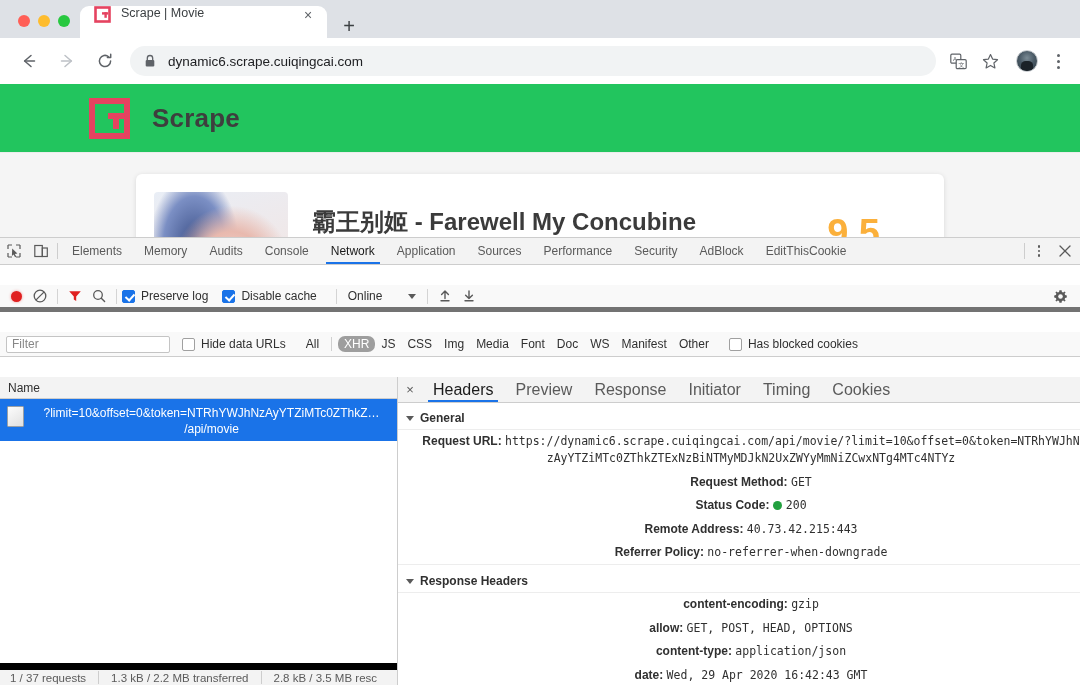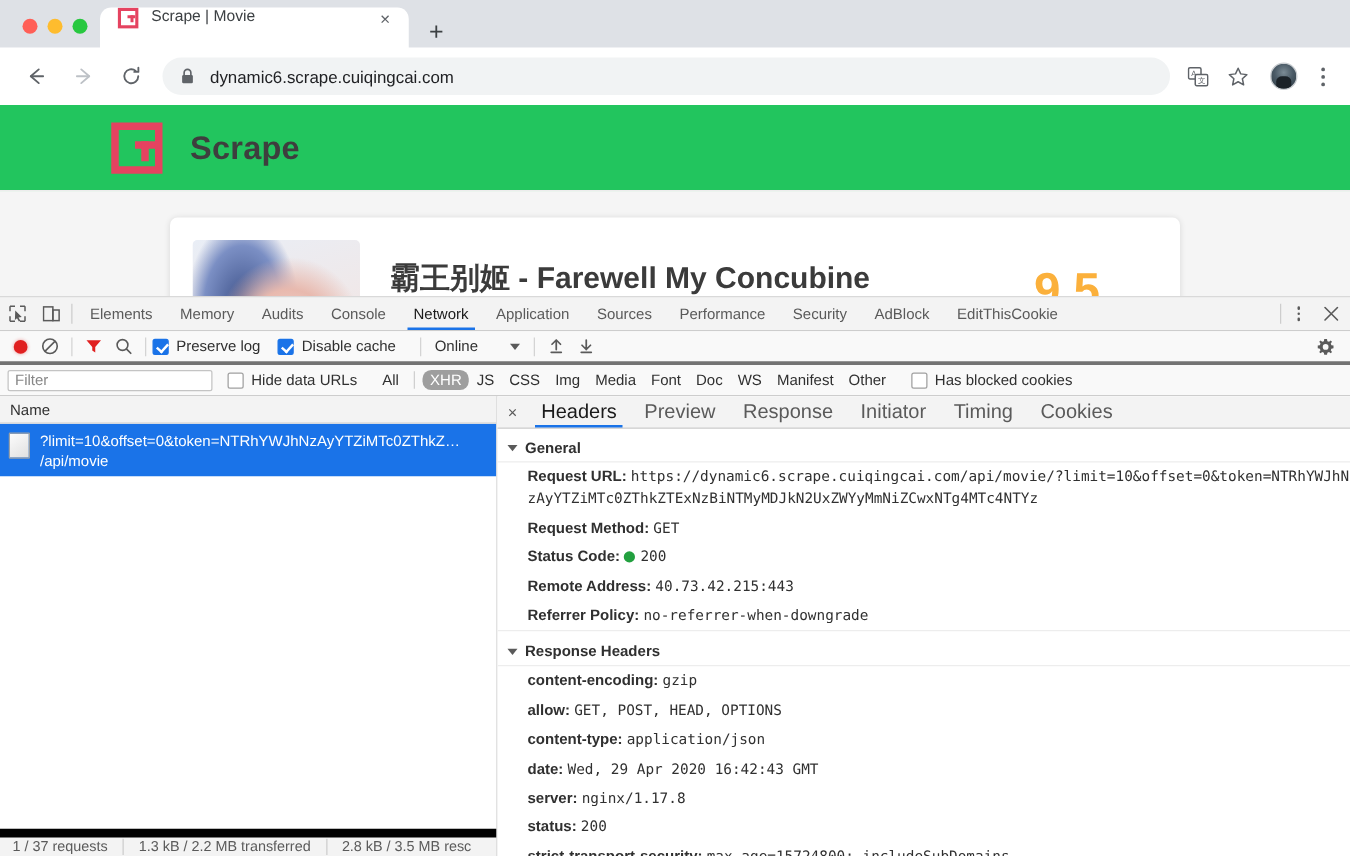--- a/index.html
+++ b/index.html
@@ -118,21 +118,21 @@
   .movie-info { flex: 1; padding: 14px 0 0 24px; min-width: 0; }
   .movie-title { font-size: 24px; font-weight: 700; color: #3b3b3b; white-space: nowrap; }
   .movie-title .cn { font-family: "DejaVu Sans", sans-serif; }
   .score { flex: 0 0 auto; padding: 20px 46px 0 0; font-size: 38px; font-weight: 700; color: #fbb03b; }
 
   
   .devtools {
     position: absolute; left: 0; right: 0; bottom: 0; height: 448px;
     background: #fff; border-top: 1px solid #cdcdcd;
     font-family: "Liberation Sans", sans-serif; font-size: 12px; color: #303030;
-    display: flex; flex-direction: column;
+    display: flex; flex-direction: column; gap: 20px;
   }
 
   .dt-tabbar {
     height: 27px; border-bottom: 1px solid #cdcdcd; display: flex; align-items: stretch;
     background: #f3f3f3; flex: 0 0 27px;
   }
   .dt-icobtn { width: 27px; display: flex; align-items: center; justify-content: center; }
   .dt-sep { width: 1px; background: #cdcdcd; margin: 5px 3px; }
   .dt-tab {
     padding: 0 11px; display: flex; align-items: center; font-size: 12px;
@@ -141,21 +141,21 @@
   .dt-tab.active { color: #1a1a1a; }
   .dt-tab.active::after {
     content: ""; position: absolute; left: 6px; right: 6px; bottom: 0; height: 2px; background: #1a73e8;
   }
   .dt-spacer { flex: 1; }
   .dt-kebab { width: 22px; display: flex; flex-direction: column; align-items: center; justify-content: center; gap: 2px; }
   .dt-kebab i { width: 2.5px; height: 2.5px; border-radius: 50%; background: #5a5a5a; }
   .dt-close { width: 30px; display: flex; align-items: center; justify-content: center; color: #5a5a5a; font-size: 15px; }
 
   .dt-toolbar {
-    height: 27px; flex: 0 0 27px; border-bottom: 3px solid #737373;
+    height: 27px; flex: 0 0 27px; border-bottom: 5px solid #737373;
     display: flex; align-items: center; padding: 0 4px; background: #f9f9f9;
   }
   .rec-btn { width: 24px; display: flex; align-items: center; justify-content: center; }
   .rec-dot { width: 11px; height: 11px; border-radius: 50%; background: #e02020; box-shadow: 0 0 3px rgba(224,32,32,.45); }
   .tb-ico { width: 24px; display: flex; align-items: center; justify-content: center; color: #5a5a5a; }
   .tb-sep { width: 1px; height: 15px; background: #d4d4d4; margin: 0 5px; }
   .chk { display: flex; align-items: center; gap: 6px; margin-right: 14px; }
   .cbox {
     width: 13px; height: 13px; border-radius: 2px; border: 1px solid #a0a0a0;
     background: #fff; position: relative; flex: 0 0 13px;
@@ -177,21 +177,21 @@
   .filter-input {
     width: 164px; height: 17px; border: 1px solid #c4c4c4; background: #fff;
     border-radius: 2px; font-size: 12px; color: #878787; padding: 0 5px;
     display: flex; align-items: center; margin-right: 12px;
   }
   .ftypes { display: flex; align-items: center; gap: 0; font-size: 12px; color: #303030; }
   .ftype { padding: 1px 6px; border-radius: 7px; white-space: nowrap; }
   .ftype.sel { background: #9e9e9e; color: #fff; }
   .fsep { width: 1px; height: 14px; background: #d0d0d0; margin: 0 6px; }
 
-  .dt-main { flex: 1; display: flex; min-height: 0; }
+  .dt-main { flex: 1; display: flex; min-height: 0; text-align: center; }
 
   
   .req-pane { width: 398px; flex: 0 0 398px; display: flex; flex-direction: column; border-right: 1px solid #cdcdcd; min-width: 0; }
   .req-head {
     height: 22px; flex: 0 0 22px; border-bottom: 1px solid #cdcdcd;
     display: flex; align-items: center; padding-left: 8px; background: #f3f3f3;
     font-size: 12px; color: #303030;
   }
   .req-list { flex: 1; overflow: hidden; background: #fff; }
   .req-row {

